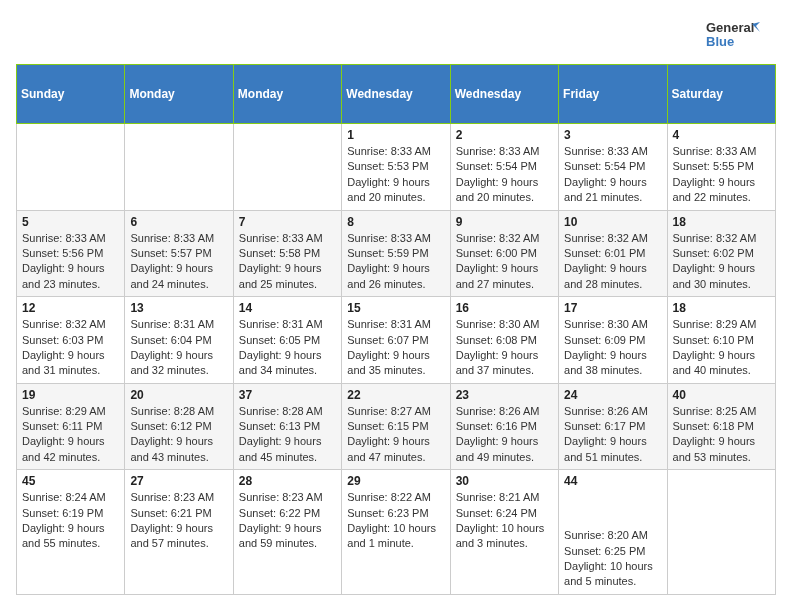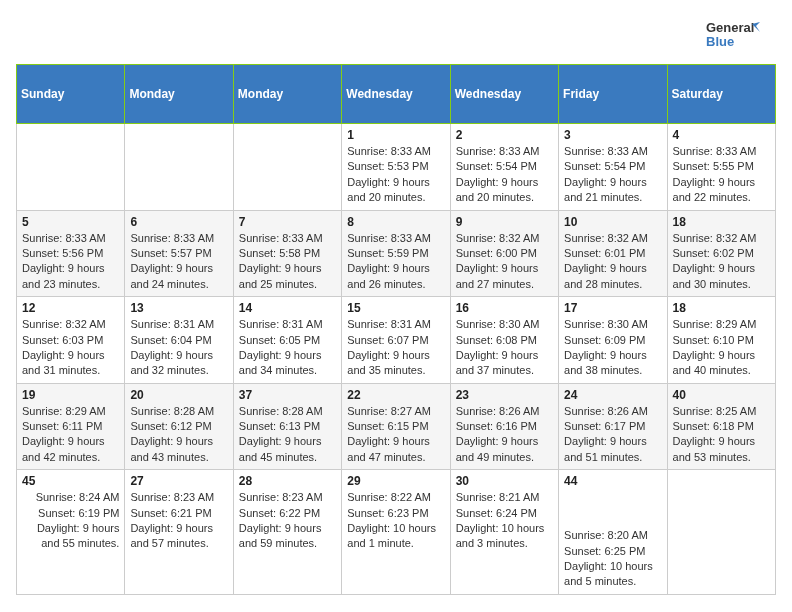--- a/index.html
+++ b/index.html
@@ -263,21 +263,21 @@
         <td>
           <div class="day-number">40</div>
           <div class="day-info" style="white-space: pre-line;">Sunrise: 8:25 AM
 Sunset: 6:18 PM
 Daylight: 9 hours and 53 minutes.</div>
         </td>
       </tr>
       <tr>
         <td>
           <div class="day-number">45</div>
-          <div class="day-info" style="white-space: pre-line; text-align: right;">Sunrise: 8:24 AM
+          <div class="day-info" style="white-space: pre-line;">Sunrise: 8:24 AM
 Sunset: 6:19 PM
 Daylight: 9 hours and 55 minutes.</div>
         </td>
         <td>
           <div class="day-number">27</div>
           <div class="day-info" style="white-space: pre-line;">Sunrise: 8:23 AM
 Sunset: 6:21 PM
 Daylight: 9 hours and 57 minutes.</div>
         </td>
         <td>

